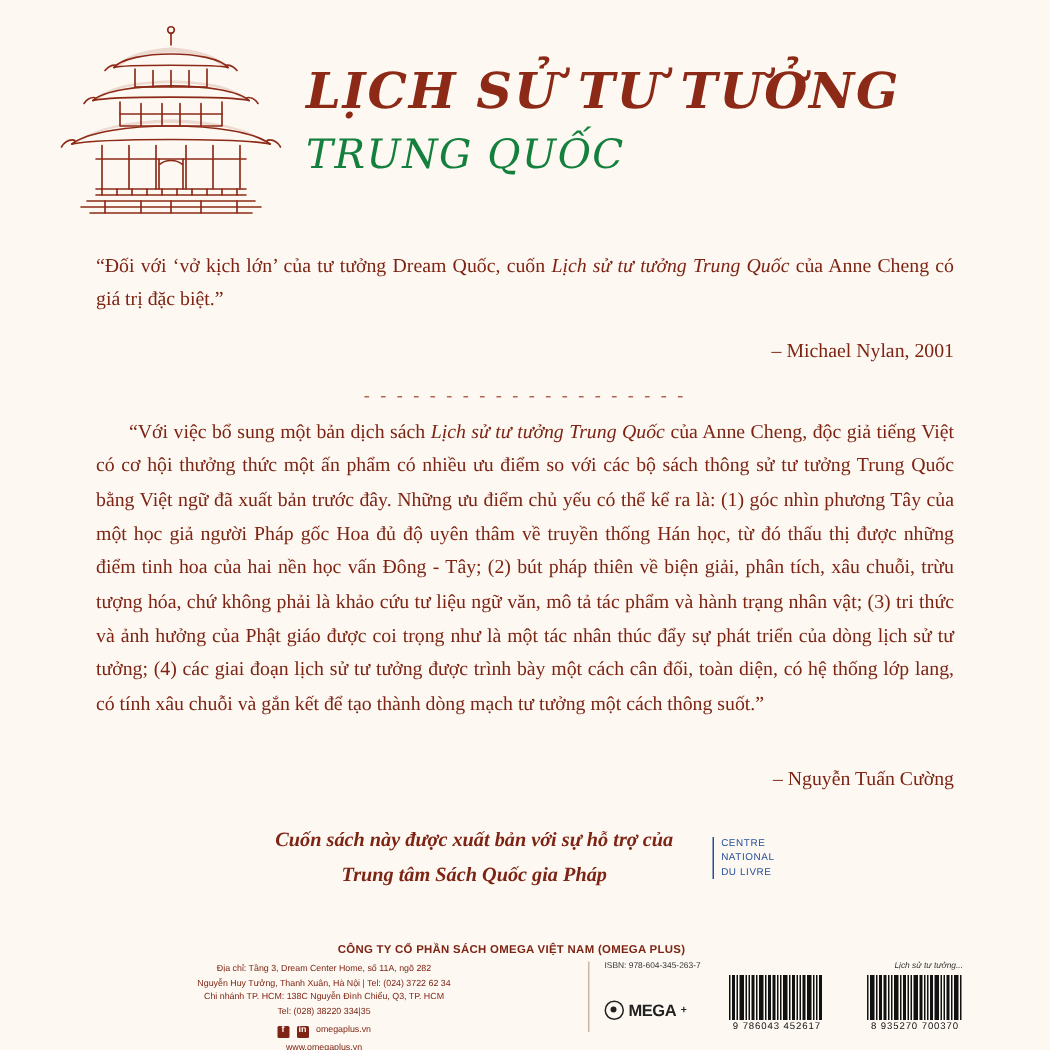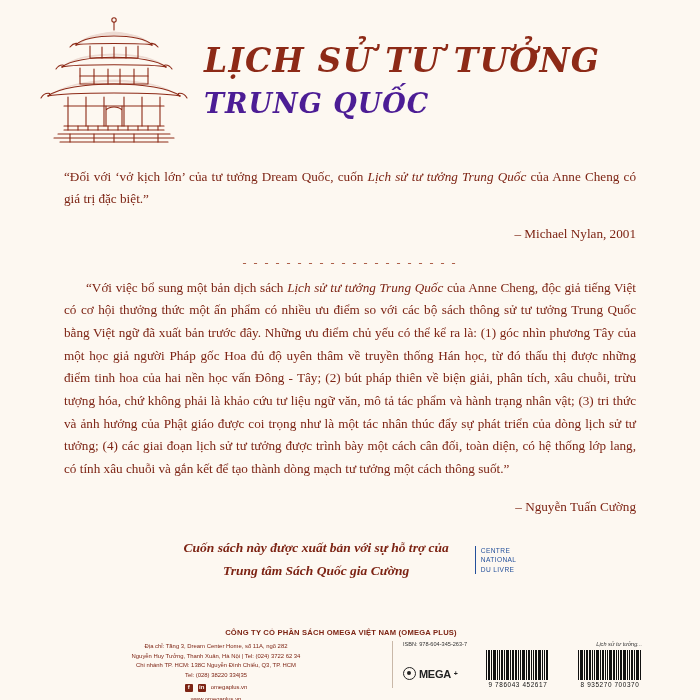--- a/index.html
+++ b/index.html
@@ -50,23 +50,23 @@
     font-size: 33px;
     font-weight: bold;
     letter-spacing: 1.2px;
     color: #8d2a17;
     line-height: 1.15;
     font-style: italic;
   }
   .title-sub {
     font-family: "DejaVu Serif", serif;
     font-size: 27px;
-    font-weight: bold;
+    font-weight: normal;
     letter-spacing: 1px;
-    color: #4c1d95;
+    color: #15803d;
     margin-top: 8px;
     font-style: italic;
   }
 
   
   .content {
     padding: 0 64px;
     box-sizing: border-box;
   }
   .quote-block {
@@ -94,21 +94,21 @@
     font-size: 13.2px;
     line-height: 1.72;
     color: #7d2414;
     text-align: justify;
     text-indent: 22px;
   }
   .main-quote .ital { font-style: italic; }
   .attrib2 {
     text-align: right;
     font-size: 13.2px;
-    margin-top: 18px;
+    margin-top: 30px;
     color: #7d2414;
   }
 
   
   .sponsor {
     margin-top: 22px;
     display: flex;
     align-items: center;
     justify-content: center;
     gap: 26px;
@@ -352,21 +352,21 @@
     <div class="divider">- - - - - - - - - - - - - - - - - - - -</div>
 
     <div class="main-quote">
       <span>“Với việc bổ sung một bản dịch sách </span><span class="ital">Lịch sử tư tưởng Trung Quốc</span><span> của Anne Cheng, độc giả tiếng Việt có cơ hội thưởng thức một ấn phẩm có nhiều ưu điểm so với các bộ sách thông sử tư tưởng Trung Quốc bằng Việt ngữ đã xuất bản trước đây. Những ưu điểm chủ yếu có thể kể ra là: (1) góc nhìn phương Tây của một học giả người Pháp gốc Hoa đủ độ uyên thâm về truyền thống Hán học, từ đó thấu thị được những điểm tinh hoa của hai nền học vấn Đông - Tây; (2) bút pháp thiên về biện giải, phân tích, xâu chuỗi, trừu tượng hóa, chứ không phải là khảo cứu tư liệu ngữ văn, mô tả tác phẩm và hành trạng nhân vật; (3) tri thức và ảnh hưởng của Phật giáo được coi trọng như là một tác nhân thúc đẩy sự phát triển của dòng lịch sử tư tưởng; (4) các giai đoạn lịch sử tư tưởng được trình bày một cách cân đối, toàn diện, có hệ thống lớp lang, có tính xâu chuỗi và gắn kết để tạo thành dòng mạch tư tưởng một cách thông suốt.”</span>
     </div>
     <div class="attrib2">– Nguyễn Tuấn Cường</div>
 
     <div class="sponsor">
       <div class="sponsor-text">
         <div>Cuốn sách này được xuất bản với sự hỗ trợ của</div>
-        <div>Trung tâm Sách Quốc gia Cường</div>
+        <div>Trung tâm Sách Quốc gia Pháp</div>
       </div>
       <div class="cnl-logo">
         <div class="cnl-words">CENTRE<br>NATIONAL<br>DU LIVRE</div>
       </div>
     </div>
 
   </div>
 
   <div class="footer">
     <div class="pub-name">CÔNG TY CỔ PHẦN SÁCH OMEGA VIỆT NAM (OMEGA PLUS)</div>

